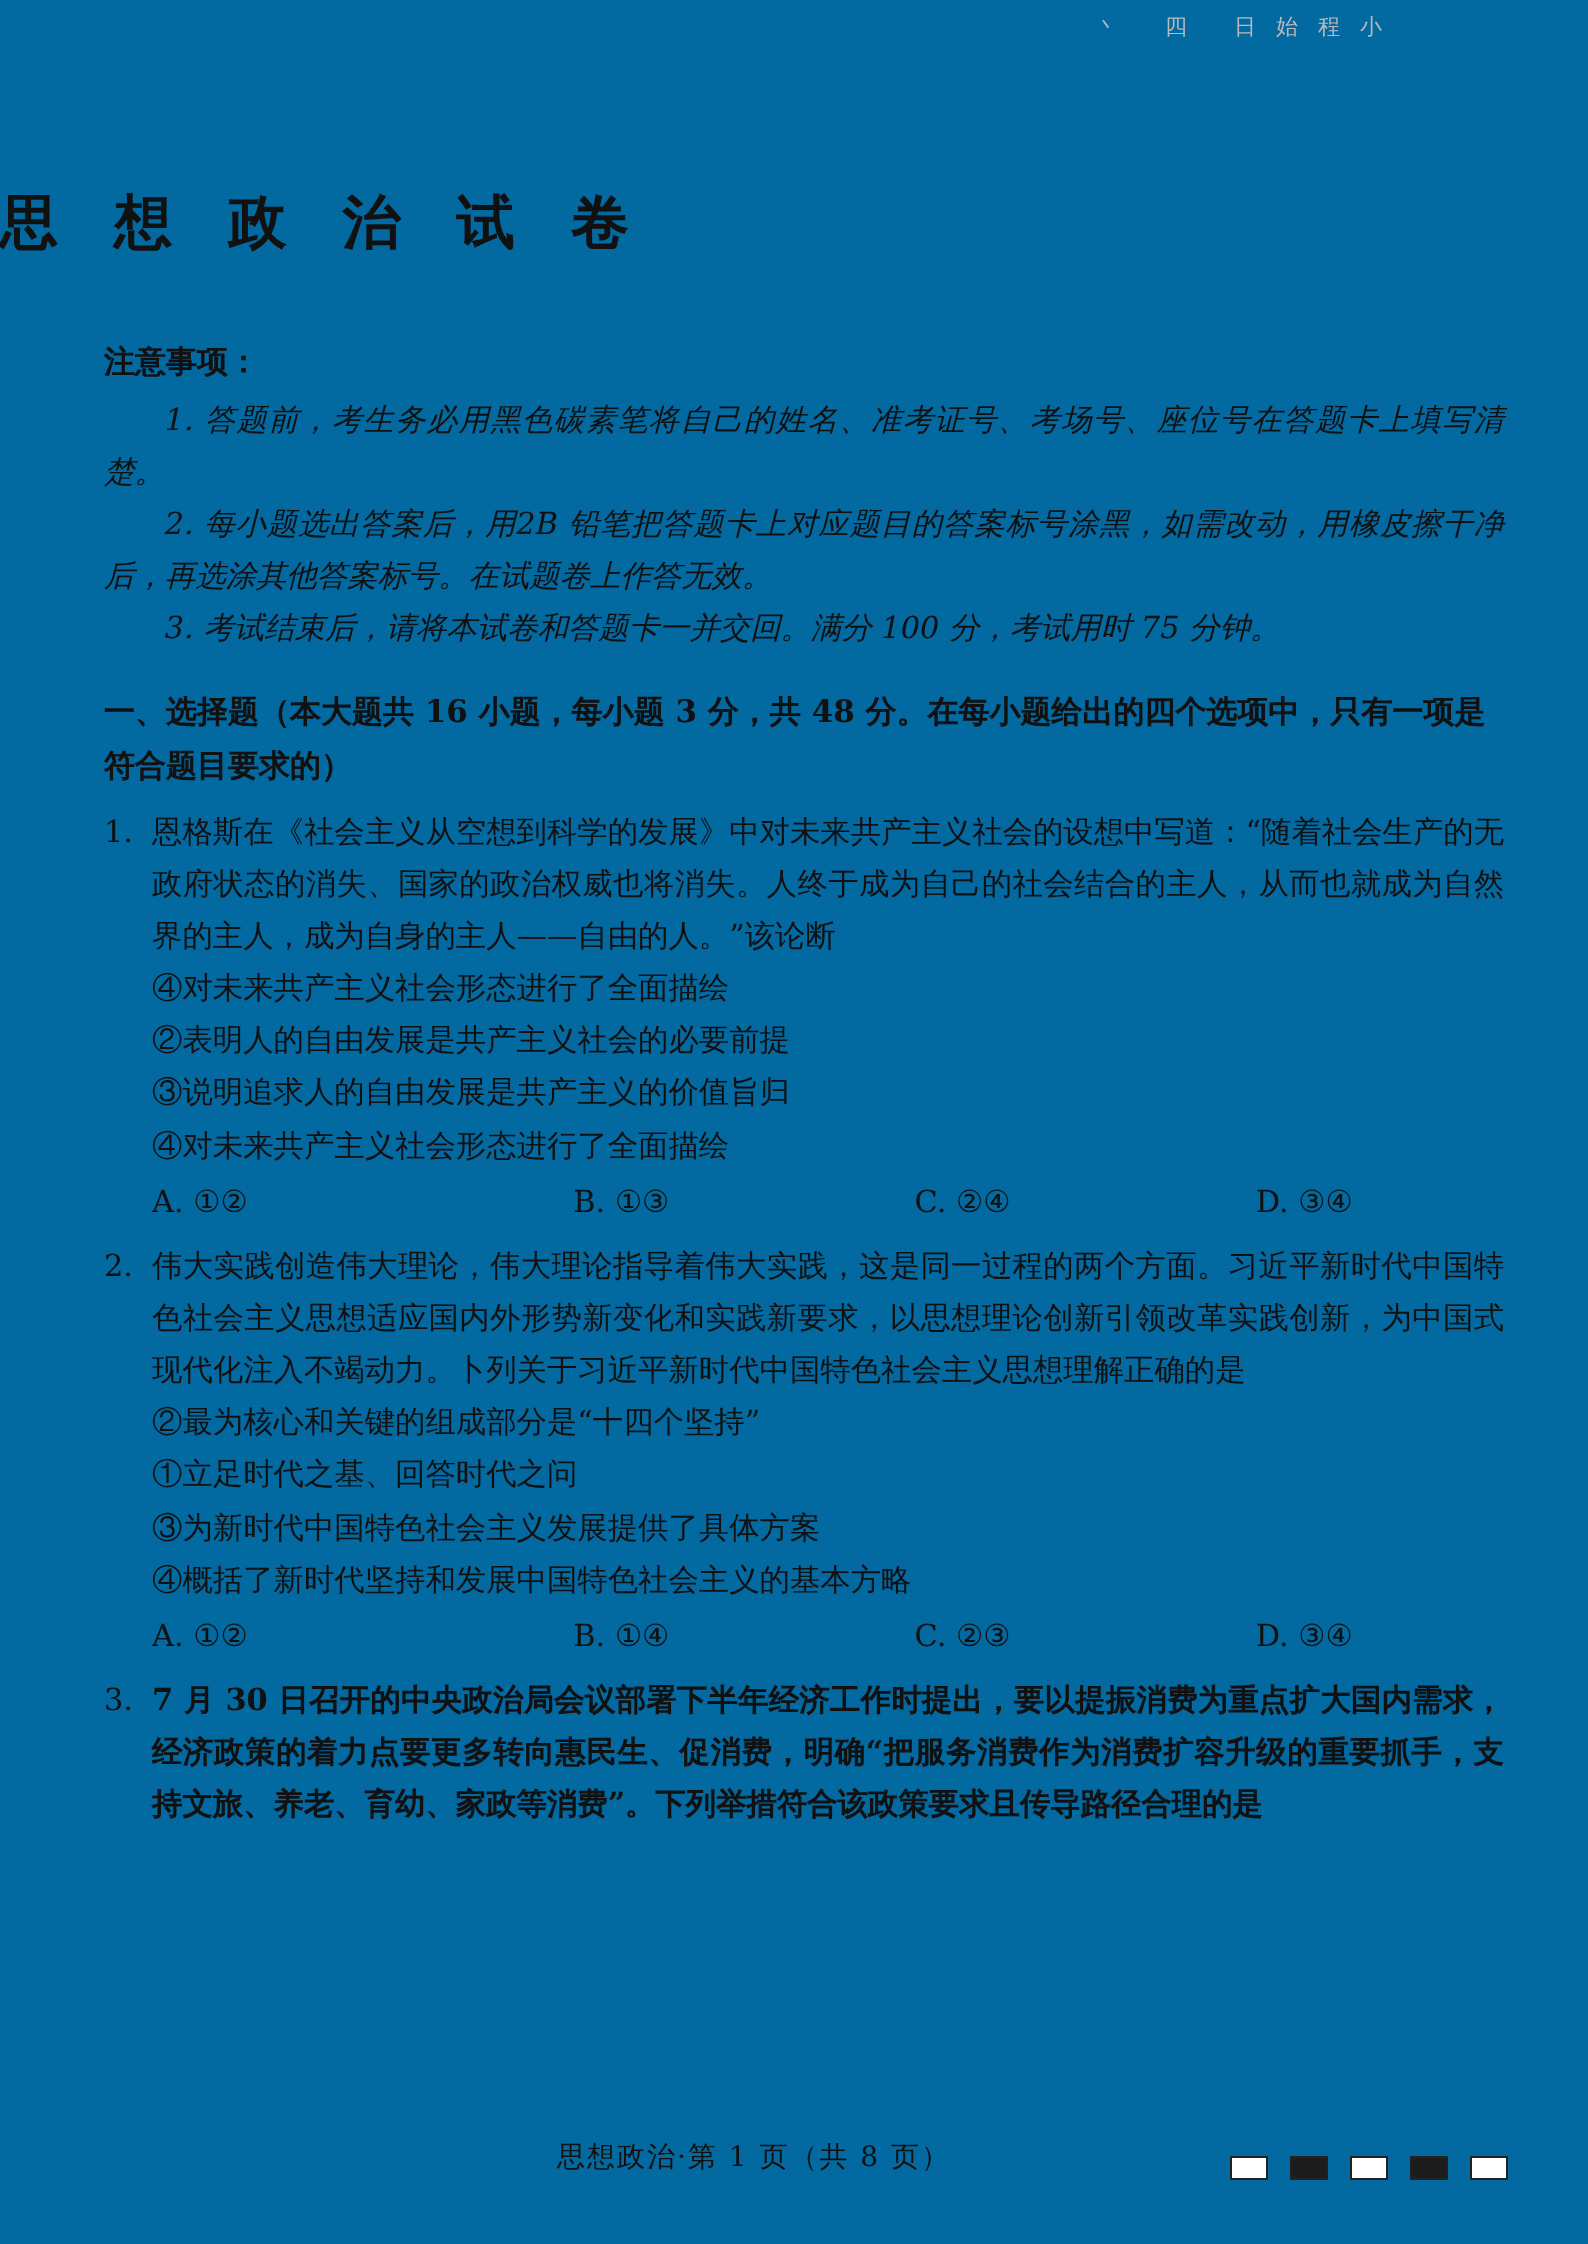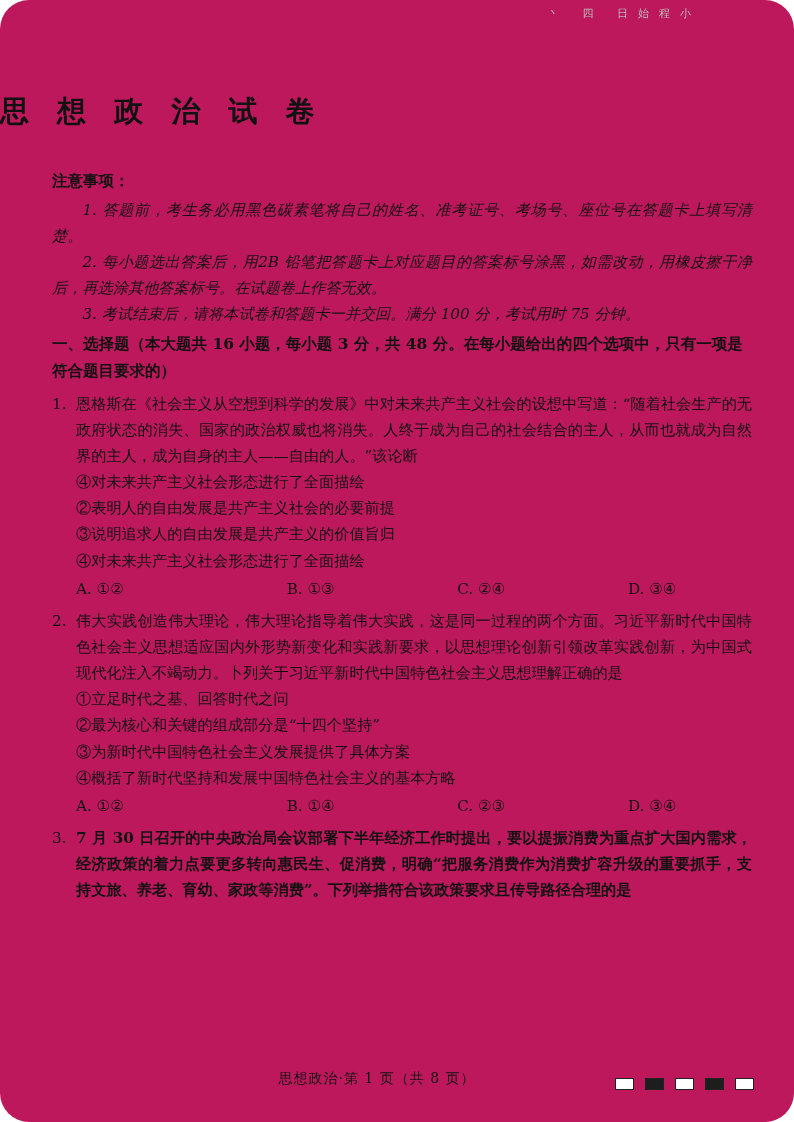--- a/index.html
+++ b/index.html
@@ -13,22 +13,21 @@
     position: relative;
     font-family: "DejaVu Serif", "Liberation Serif", serif;
     color: #111;
     overflow: hidden;
   }
   .page {
     position: absolute;
     left: 0; top: 0;
     width: 794px;
     height: 1122px;
-    background: #be185d;
-    border-radius: 29px;
+    background: #0369a1;
   }
   
   .scan-top {
     position: absolute;
     top: 6px;
     right: 86px;
     width: 160px;
     height: 18px;
     font-size: 11px;
     color: #b9b9b9;
@@ -61,21 +60,21 @@
     margin-bottom: 2px;
   }
   .para {
     text-indent: 2em;
     margin: 0;
     text-align: justify;
     font-style: italic;
   }
   .sec-head {
     font-weight: bold;
-    margin-top: 4px;
+    margin-top: 16px;
     font-size: 15.5px;
   }
   .sec-head .normal {
     font-weight: bold;
   }
   .q {
     margin-top: 6px;
     position: relative;
     padding-left: 24px;
     text-align: justify;
@@ -166,22 +165,22 @@
         <span class="c0">A. ①②</span>
         <span class="c1">B. ①③</span>
         <span class="c2">C. ②④</span>
         <span class="c3">D. ③④</span>
       </div>
     </div>
 
     <div class="q">
       <span class="num">2.</span>
       <span class="q-body">伟大实践创造伟大理论，伟大理论指导着伟大实践，这是同一过程的两个方面。习近平新时代中国特色社会主义思想适应国内外形势新变化和实践新要求，以思想理论创新引领改革实践创新，为中国式现代化注入不竭动力。卜列关于习近平新时代中国特色社会主义思想理解正确的是</span>
+      <span class="opt-line">②最为核心和关键的组成部分是“十四个坚持”</span>
       <span class="opt-line">①立足时代之基、回答时代之问</span>
-      <span class="opt-line">②最为核心和关键的组成部分是“十四个坚持”</span>
       <span class="opt-line">③为新时代中国特色社会主义发展提供了具体方案</span>
       <span class="opt-line">④概括了新时代坚持和发展中国特色社会主义的基本方略</span>
       <div class="choices">
         <span class="c0">A. ①②</span>
         <span class="c1">B. ①④</span>
         <span class="c2">C. ②③</span>
         <span class="c3">D. ③④</span>
       </div>
     </div>
 

